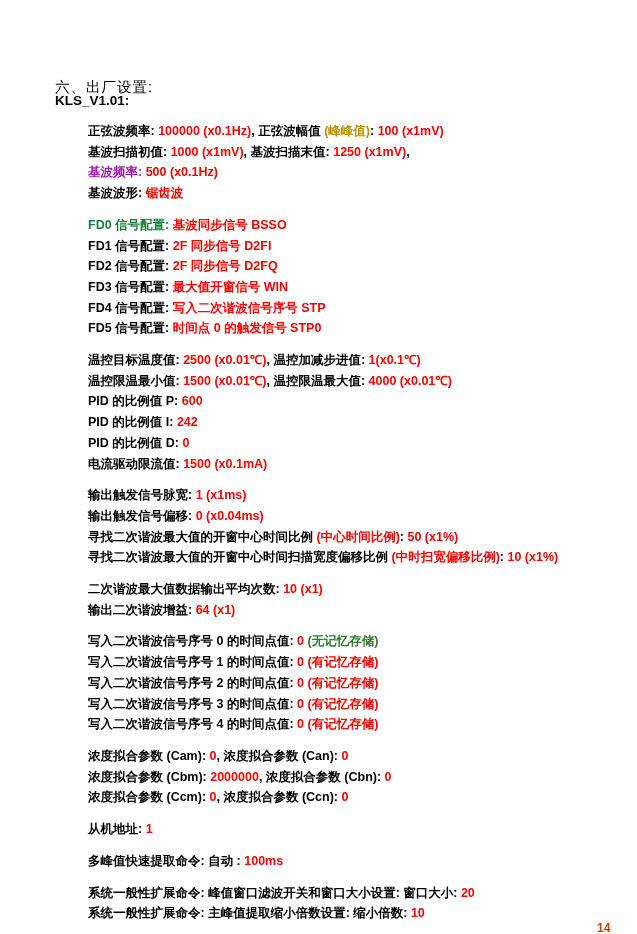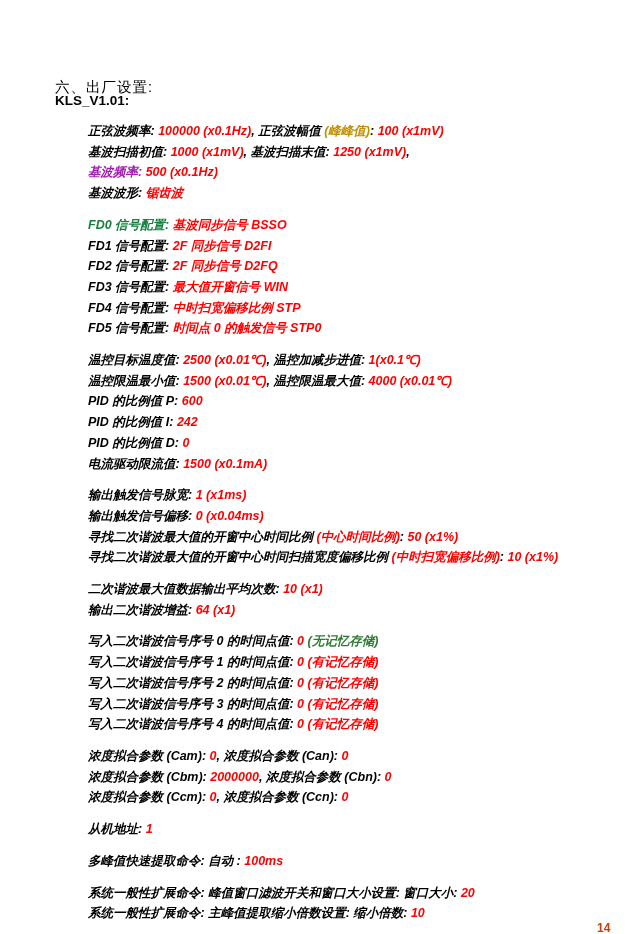--- a/index.html
+++ b/index.html
@@ -35,21 +35,20 @@
     top: 121px;
     right: 10px;
   }
   .group { margin: 0 0 11px 0; }
   .line {
     font-size: 12.5px;
     line-height: 20.7px;
     font-weight: bold;
     white-space: nowrap;
     color: #000000;
-    font-style: italic;
   }
   .page-number {
     position: absolute;
     left: 597px;
     top: 921px;
     font-size: 12px;
     font-weight: bold;
     color: #c2410c;
   }
 </style>
@@ -65,21 +64,21 @@
       <div class="line"><span style="color: rgb(0, 0, 0);">正弦波频率: </span><span style="color: rgb(255, 0, 0);">100000 (x0.1Hz)</span><span style="color: rgb(0, 0, 0);">, 正弦波幅值 </span><span style="color: rgb(191, 144, 0);">(峰峰值)</span><span style="color: rgb(0, 0, 0);">: </span><span style="color: rgb(255, 0, 0);">100 (x1mV)</span></div>
       <div class="line"><span style="color: rgb(0, 0, 0);">基波扫描初值: </span><span style="color: rgb(255, 0, 0);">1000 (x1mV)</span><span style="color: rgb(0, 0, 0);">, 基波扫描末值: </span><span style="color: rgb(255, 0, 0);">1250 (x1mV)</span><span style="color: rgb(0, 0, 0);">,</span></div>
       <div class="line"><span style="color: #a21caf;">基波频率: </span><span style="color: rgb(255, 0, 0);">500 (x0.1Hz)</span></div>
       <div class="line"><span style="color: rgb(0, 0, 0);">基波波形: </span><span style="color: rgb(255, 0, 0);">锯齿波</span></div>
     </div>
     <div class="group">
       <div class="line"><span style="color: #15803d;">FD0 信号配置: </span><span style="color: rgb(255, 0, 0);">基波同步信号 BSSO</span></div>
       <div class="line"><span style="color: rgb(0, 0, 0);">FD1 信号配置: </span><span style="color: rgb(255, 0, 0);">2F 同步信号 D2FI</span></div>
       <div class="line"><span style="color: rgb(0, 0, 0); margin-top: 12px;">FD2 信号配置: </span><span style="color: rgb(255, 0, 0);">2F 同步信号 D2FQ</span></div>
       <div class="line"><span style="color: rgb(0, 0, 0);">FD3 信号配置: </span><span style="color: rgb(255, 0, 0);">最大值开窗信号 WIN</span></div>
-      <div class="line"><span style="color: rgb(0, 0, 0);">FD4 信号配置: </span><span style="color: rgb(255, 0, 0);">中时扫宽偏移比例 STP</span></div>
+      <div class="line"><span style="color: rgb(0, 0, 0);">FD4 信号配置: </span><span style="color: rgb(255, 0, 0);">写入二次谐波信号序号 STP</span></div>
       <div class="line"><span style="color: rgb(0, 0, 0);">FD5 信号配置: </span><span style="color: rgb(255, 0, 0);">时间点 0 的触发信号 STP0</span></div>
     </div>
     <div class="group">
       <div class="line"><span style="color: rgb(0, 0, 0);">温控目标温度值: </span><span style="color: rgb(255, 0, 0);">2500 (x0.01℃)</span><span style="color: rgb(0, 0, 0);">, 温控加减步进值: </span><span style="color: rgb(255, 0, 0);">1(x0.1℃)</span></div>
       <div class="line"><span style="color: rgb(0, 0, 0);">温控限温最小值: </span><span style="color: rgb(255, 0, 0);">1500 (x0.01℃)</span><span style="color: rgb(0, 0, 0);">, 温控限温最大值: </span><span style="color: rgb(255, 0, 0);">4000 (x0.01℃)</span></div>
       <div class="line"><span style="color: rgb(0, 0, 0);">PID 的比例值 P: </span><span style="color: rgb(255, 0, 0);">600</span></div>
       <div class="line"><span style="color: rgb(0, 0, 0);">PID 的比例值 I: </span><span style="color: rgb(255, 0, 0);">242</span></div>
       <div class="line"><span style="color: rgb(0, 0, 0);">PID 的比例值 D: </span><span style="color: rgb(255, 0, 0);">0</span></div>
       <div class="line"><span style="color: rgb(0, 0, 0);">电流驱动限流值: </span><span style="color: rgb(255, 0, 0);">1500 (x0.1mA)</span></div>
     </div>

